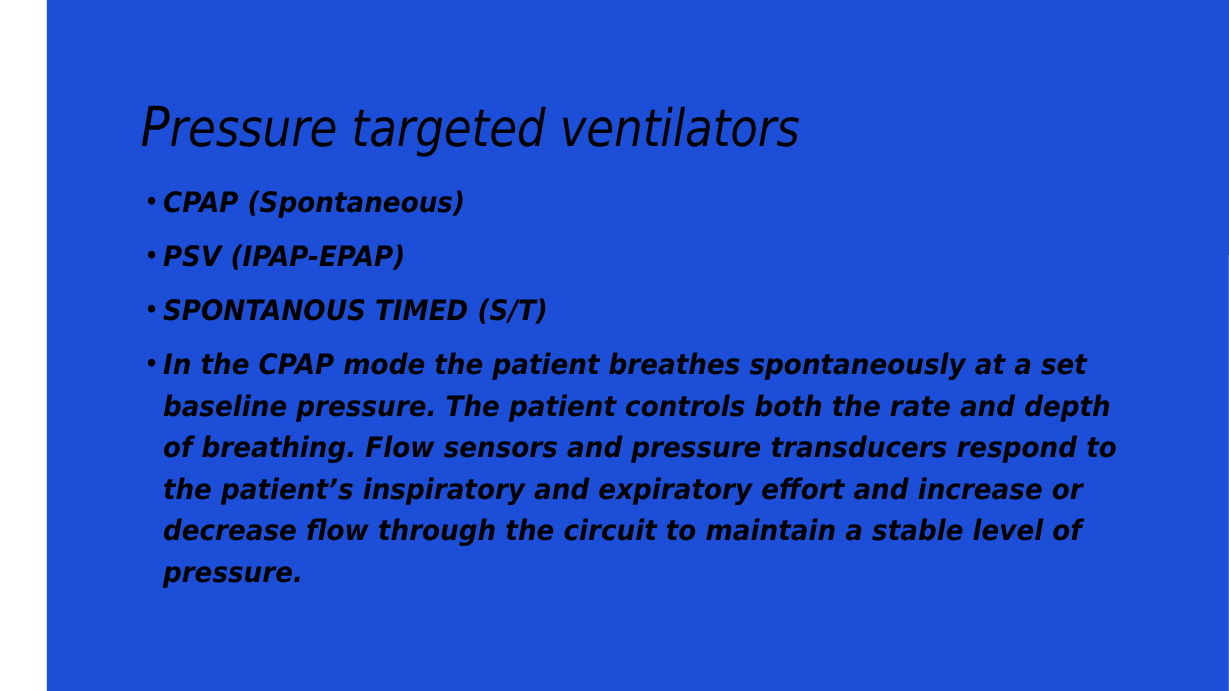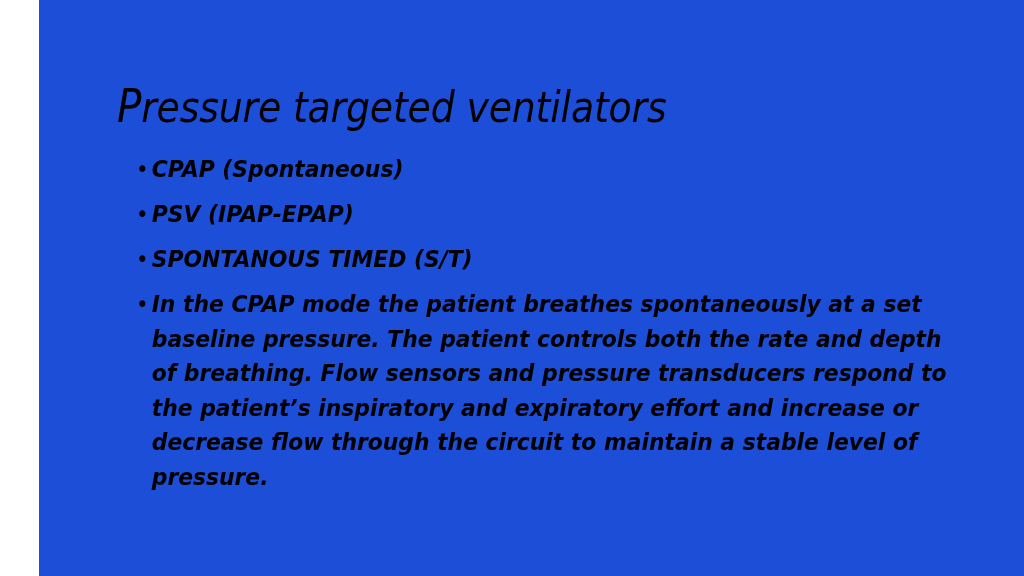--- a/index.html
+++ b/index.html
@@ -41,21 +41,21 @@
     transform-origin: left top;
   }
   .slide-title .cap {
     font-size: 46px;
     font-weight: 400;
   }
 
   
   .body-list {
     position: absolute;
-    left: 96px;
+    left: 80px;
     top: 152px;
     width: 880px;
     margin: 0;
     padding: 0;
     list-style: none;
   }
 
   .bullet-item {
     position: relative;
     padding-left: 18px;

